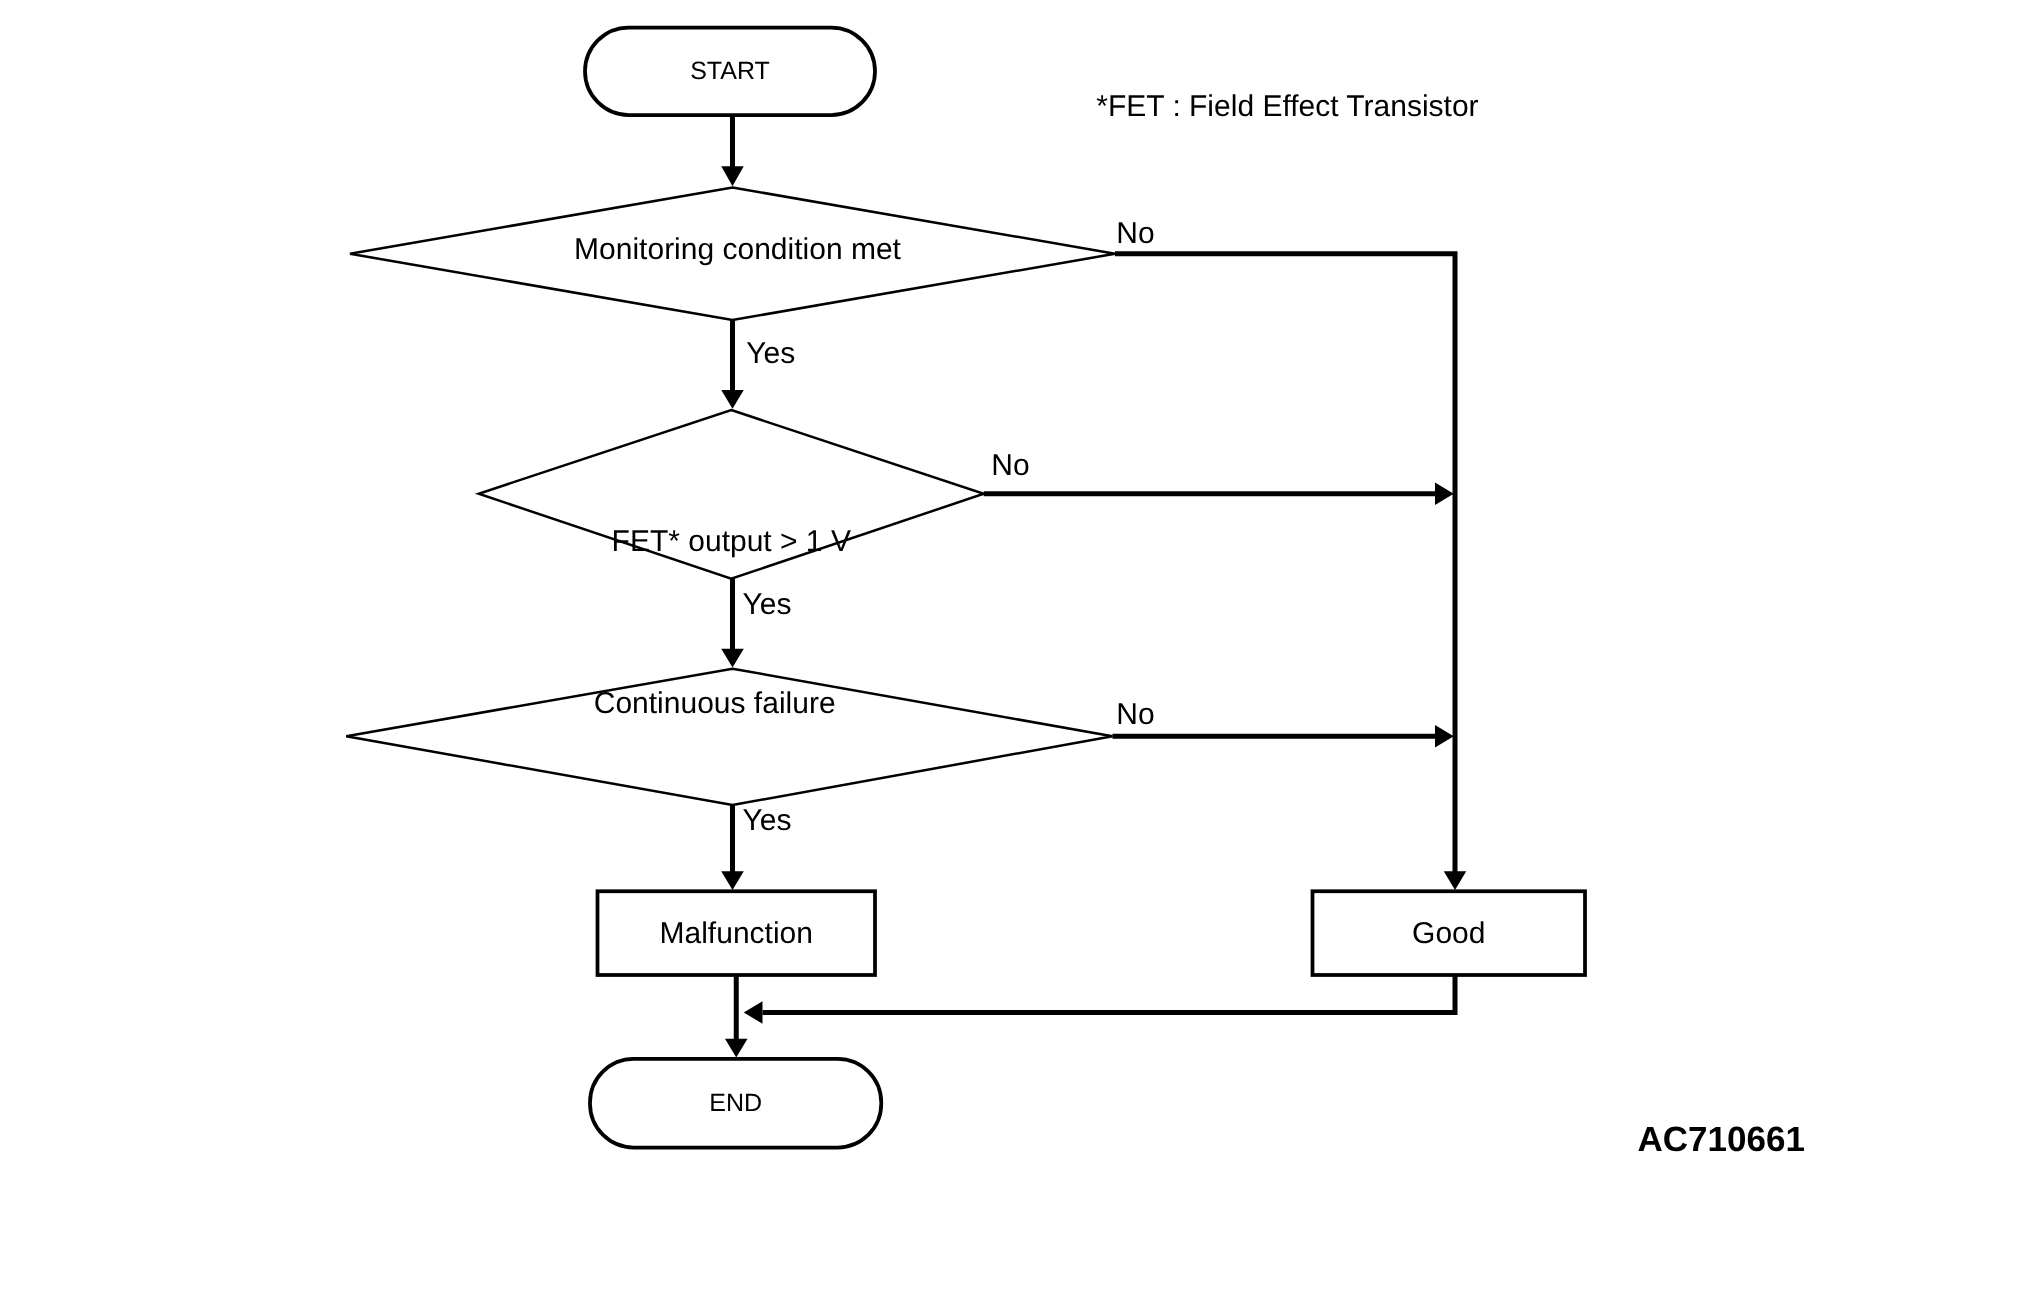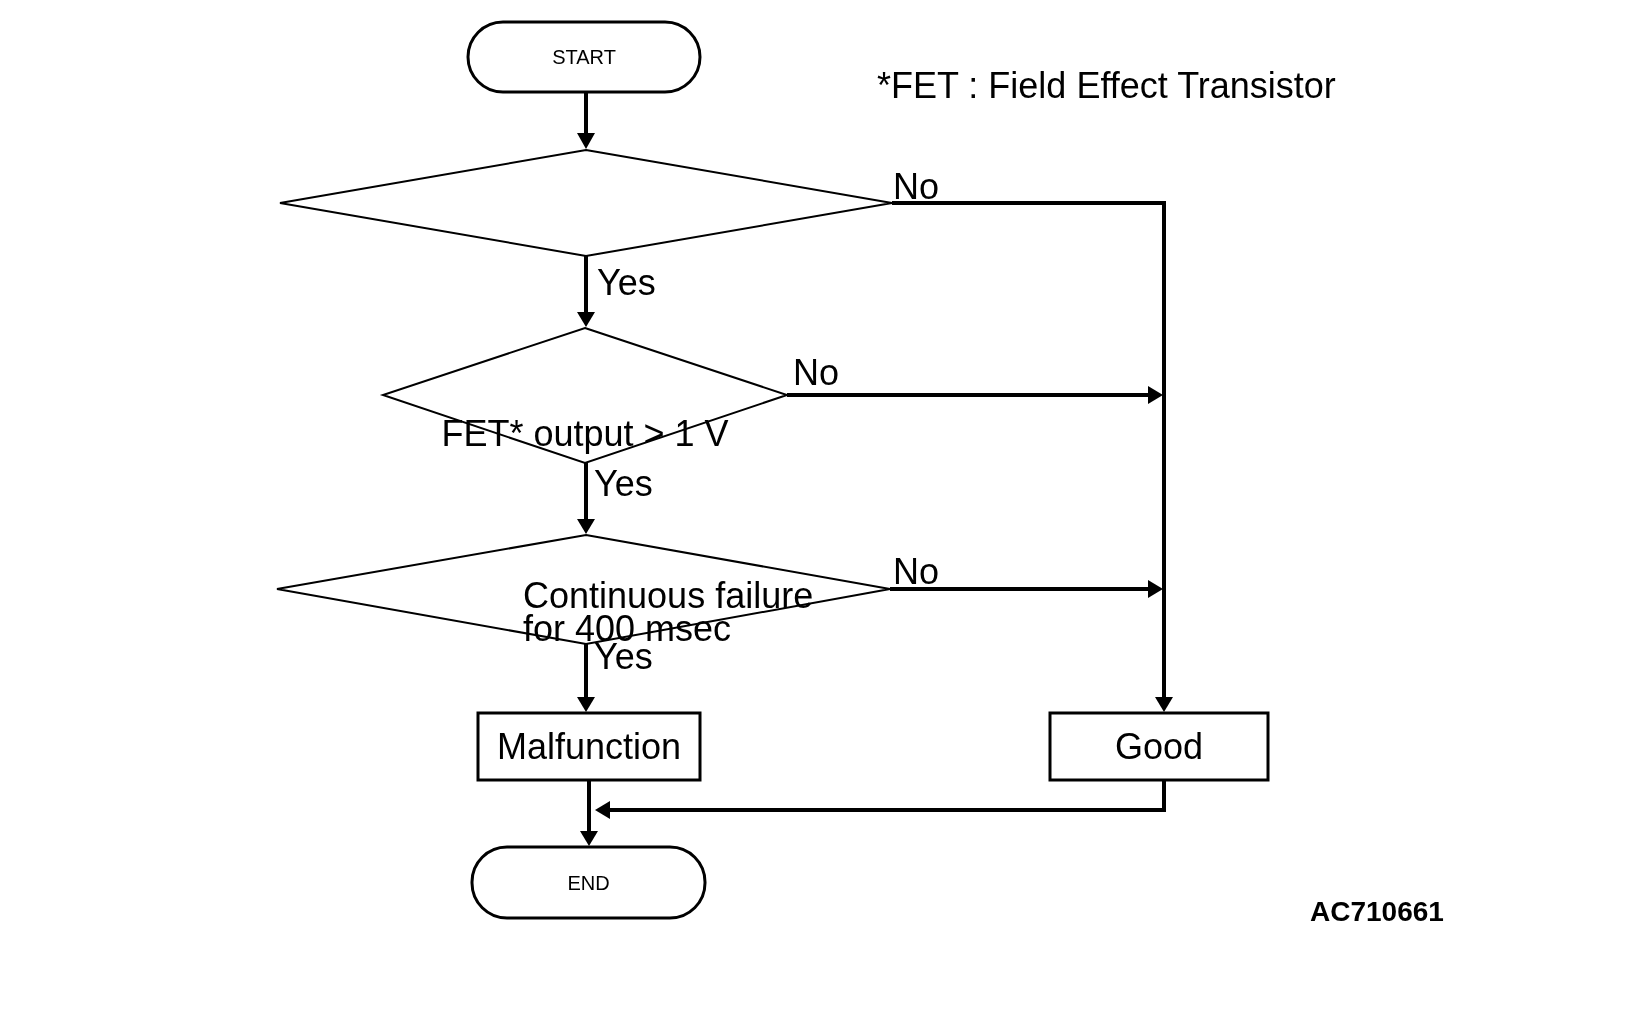--- a/index.html
+++ b/index.html
@@ -16,21 +16,21 @@
     color: #000000;
     overflow: hidden;
   }
   .canvas svg {
     position: absolute;
     left: 0;
     top: 0;
   }
   .lbl {
     position: absolute;
-    font-size: 36px;
+    font-size: 24px;
     line-height: 28px;
     color: #000000;
     white-space: nowrap;
   }
   .node-lbl {
     display: flex;
     align-items: center;
     justify-content: center;
     text-align: center;
   }
@@ -87,34 +87,34 @@
       <rect x="478" y="713" width="222" height="67" stroke-width="3"></rect>
       <rect x="1050" y="713" width="218" height="67" stroke-width="3"></rect>
       <rect x="472" y="847" width="233" height="71" rx="35" ry="35" stroke-width="3"></rect>
     </g>
   </svg>
 
   <div class="lbl node-lbl terminator-lbl" style="left:468px;top:22px;width:232px;height:70px;">START</div>
 
   <div class="lbl" style="left:877px;top:72px;">*FET : Field Effect Transistor</div>
 
+  <div class="lbl node-lbl" style="left:390px;top:186px;width:400px;height:28px;">Monitoring condition met</div>
 
   <div class="lbl" style="left:893px;top:173px;">No</div>
 
   <div class="lbl" style="left:597px;top:269px;">Yes</div>
 
   <div class="lbl node-lbl" style="left:430px;top:381px;width:310px;height:28px;margin-top:39px;">FET* output &gt; 1 V</div>
 
   <div class="lbl" style="left:793px;top:359px;">No</div>
 
   <div class="lbl" style="left:594px;top:470px;">Yes</div>
 
-  <div class="lbl d3-lbl" style="left:475px;top:579px;margin-left:48px;">
+  <div class="lbl d3-lbl" style="left:475px;top:546px;">
     <div>Continuous failure</div>
-    <div>for 400 msec</div>
   </div>
 
   <div class="lbl" style="left:893px;top:558px;">No</div>
 
   <div class="lbl" style="left:594px;top:643px;">Yes</div>
 
   <div class="lbl node-lbl" style="left:1050px;top:713px;width:218px;height:67px;">Good</div>
 
   <div class="lbl node-lbl" style="left:478px;top:713px;width:222px;height:67px;">Malfunction</div>
 

